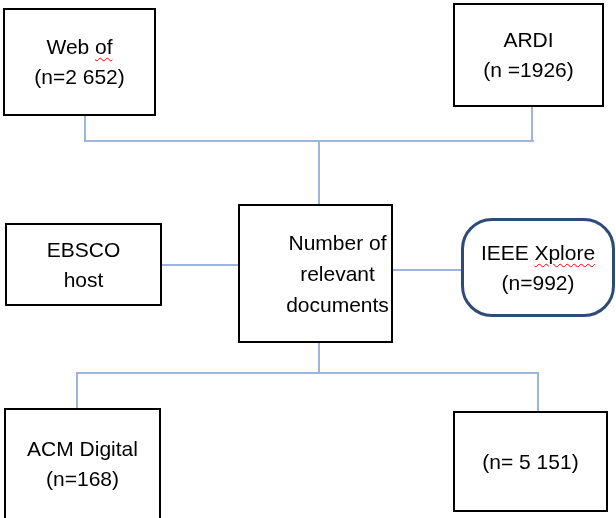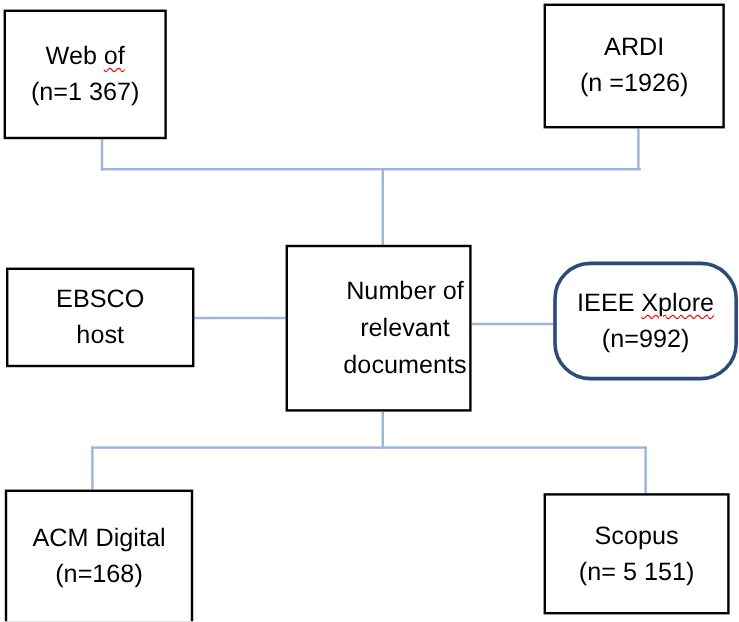--- a/index.html
+++ b/index.html
@@ -62,23 +62,23 @@
   <div class="conn" style="left:84px;top:140px;width:450px;height:2px;"></div>
   <div class="conn" style="left:531px;top:107px;width:2px;height:35px;"></div>
   <div class="conn" style="left:318px;top:140px;width:2px;height:64px;"></div>
   <div class="conn" style="left:162px;top:264px;width:76px;height:2px;"></div>
   <div class="conn" style="left:393px;top:269px;width:68px;height:2px;"></div>
   <div class="conn" style="left:318px;top:343px;width:2px;height:31px;"></div>
   <div class="conn" style="left:76px;top:372px;width:463px;height:2px;"></div>
   <div class="conn" style="left:76px;top:372px;width:2px;height:36px;"></div>
   <div class="conn" style="left:537px;top:372px;width:2px;height:39px;"></div>
 
-  <div class="box" style="left:3px;top:8px;width:136px;height:108px;">
+  <div class="box" style="left:3px;top:8px;width:153px;height:108px;">
     <span class="line"><span>Web</span><span class="w2 squiggle">of</span></span>
-    <span class="line">(n=1 367)</span>
+    <span class="line">(n=2 652)</span>
   </div>
 
   <div class="box" style="left:453px;top:3px;width:151px;height:104px;">
     <span class="line">ARDI</span>
     <span class="line">(n =1926)</span>
   </div>
 
   <div class="box" style="left:5px;top:223px;width:157px;height:83px;">
     <span class="line">EBSCO</span>
     <span class="line">host</span>
@@ -94,17 +94,16 @@
     <span class="line"><span>IEEE</span><span class="w2 squiggle">Xplore</span></span>
     <span class="line">(n=992)</span>
   </div>
 
   <div class="box" style="left:4px;top:408px;width:157px;height:112px;">
     <span class="line">ACM Digital</span>
     <span class="line">(n=168)</span>
   </div>
 
   <div class="box" style="left:453px;top:411px;width:155px;height:101px;">
-    <span class="line">Scopus</span>
     <span class="line">(n= 5 151)</span>
   </div>
 
 </div>
 
 </body></html>

